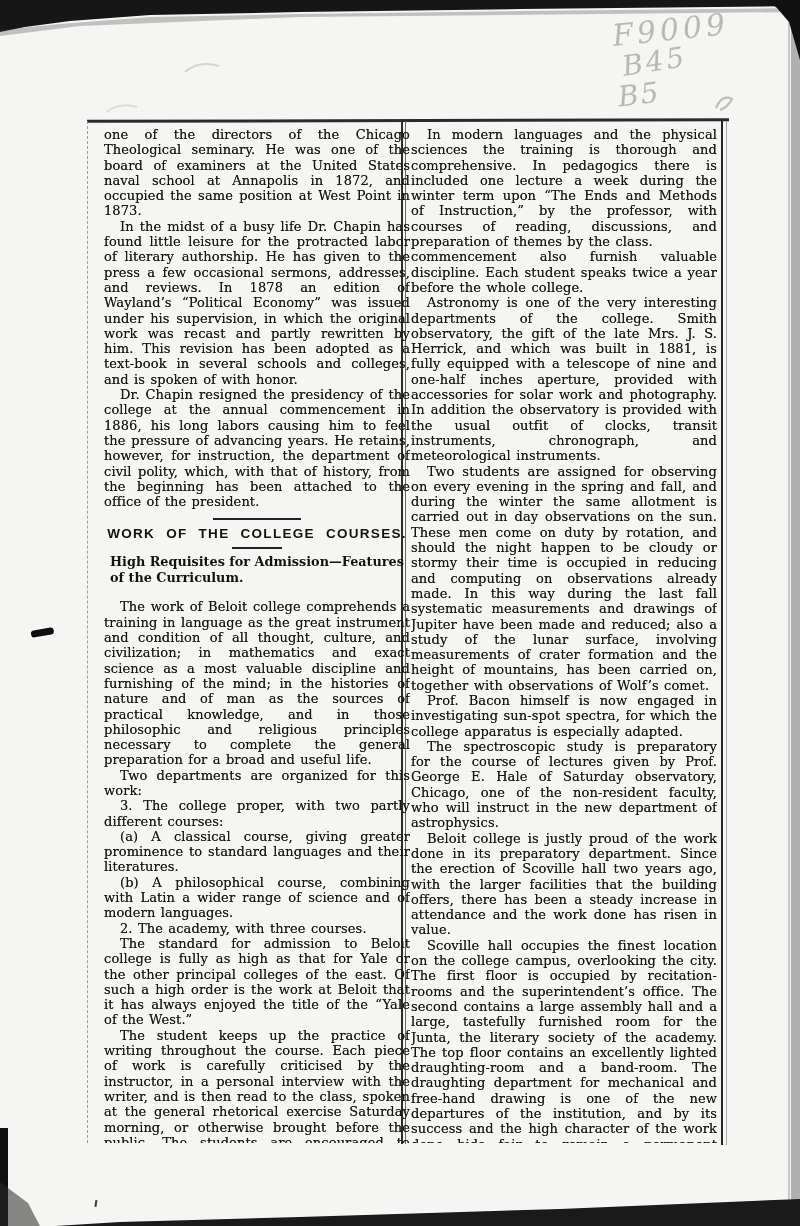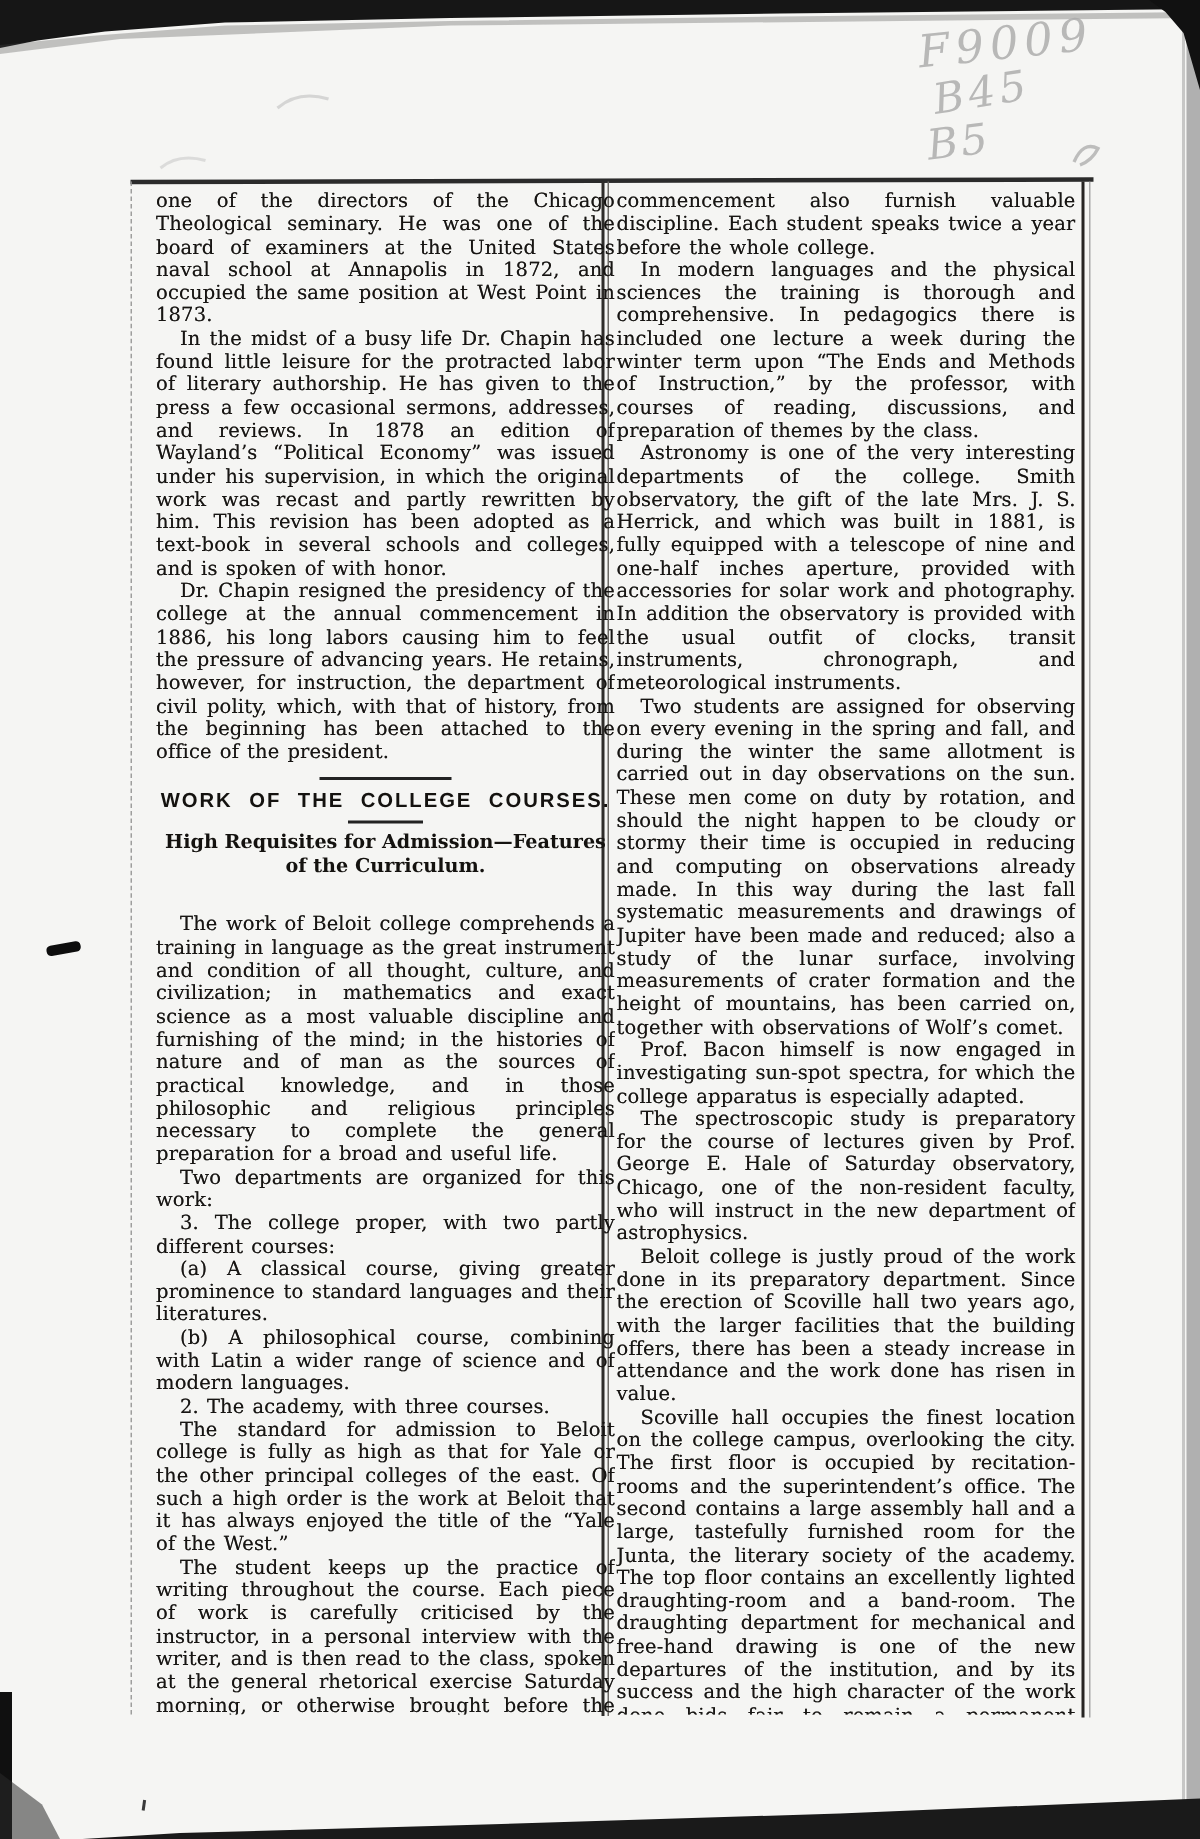--- a/index.html
+++ b/index.html
@@ -36,21 +36,21 @@
   .body-p.noindent{text-indent:0;}
   .head-rule{height:2px;background:#222;margin:9px auto 6px;}
   .head-rule.wide{width:88px;}
   .head-rule.narrow{width:50px;margin:6px auto 5px;}
   .headline{
     margin:2px 0 0;text-align:center;
     font-family:"Liberation Sans", sans-serif;font-weight:700;font-size:13.5px;
     letter-spacing:1.3px;word-spacing:6px;color:#14120f;
   }
   .subheadline{
-    margin:0 6px 24px;text-align:center;font-family:"DejaVu Serif", serif;
+    margin:0 6px 14px;text-align:left;font-family:"DejaVu Serif", serif;
     font-weight:700;font-size:12.8px;line-height:15.5px;color:#14120f;
   }
   
   .pencil{
     position:absolute;color:var(--pencil);opacity:.8;font-style:italic;
     font-family:"DejaVu Serif", serif;white-space:nowrap;
   }
   #pm1{left:612px;top:12px;font-size:30px;letter-spacing:4px;transform:rotate(-6deg);}
   #pm2{left:622px;top:45px;font-size:28px;letter-spacing:3px;transform:rotate(-9deg);}
   #pm3{left:618px;top:78px;font-size:28px;letter-spacing:2px;transform:rotate(-7deg);}
@@ -105,21 +105,21 @@
     <p class="body-p">The work of Beloit college comprehends a training in language as the great instrument and condition of all thought, culture, and civilization; in mathematics and exact science as a most valuable discipline and furnishing of the mind; in the histories of nature and of man as the sources of practical knowledge, and in those philosophic and religious principles necessary to complete the general preparation for a broad and useful life.</p>
     <p class="body-p">Two departments are organized for this work:</p>
     <p class="body-p">3. The college proper, with two partly different courses:</p>
     <p class="body-p">(a) A classical course, giving greater prominence to standard languages and their literatures.</p>
     <p class="body-p">(b) A philosophical course, combining with Latin a wider range of science and of modern languages.</p>
     <p class="body-p">2. The academy, with three courses.</p>
     <p class="body-p">The standard for admission to Beloit college is fully as high as that for Yale or the other principal colleges of the east. Of such a high order is the work at Beloit that it has always enjoyed the title of the “Yale of the West.”</p>
     <p class="body-p">The student keeps up the practice of writing throughout the course. Each piece of work is carefully criticised by the instructor, in a personal interview with the writer, and is then read to the class, spoken at the general rhetorical exercise Saturday morning, or otherwise brought before the public. The students are encouraged to write for the college magazine and other publications, and to participate in public and private debates of the literary societies. The exercises of the junior exhibition, the Rice extempore speaking, the “contests in oratory,” and</p>
   </div>
 <div class="col" id="col-right">
+    <p class="body-p">In modern languages and the physical sciences the training is thorough and comprehensive. In pedagogics there is included one lecture a week during the winter term upon “The Ends and Methods of Instruction,” by the professor, with courses of reading, discussions, and preparation of themes by the class.</p>
     <p class="body-p noindent">commencement also furnish valuable discipline. Each student speaks twice a year before the whole college.</p>
-    <p class="body-p">In modern languages and the physical sciences the training is thorough and comprehensive. In pedagogics there is included one lecture a week during the winter term upon “The Ends and Methods of Instruction,” by the professor, with courses of reading, discussions, and preparation of themes by the class.</p>
     <p class="body-p">Astronomy is one of the very interesting departments of the college. Smith observatory, the gift of the late Mrs. J. S. Herrick, and which was built in 1881, is fully equipped with a telescope of nine and one-half inches aperture, provided with accessories for solar work and photography. In addition the observatory is provided with the usual outfit of clocks, transit instruments, chronograph, and meteorological instruments.</p>
     <p class="body-p">Two students are assigned for observing on every evening in the spring and fall, and during the winter the same allotment is carried out in day observations on the sun. These men come on duty by rotation, and should the night happen to be cloudy or stormy their time is occupied in reducing and computing on observations already made. In this way during the last fall systematic measurements and drawings of Jupiter have been made and reduced; also a study of the lunar surface, involving measurements of crater formation and the height of mountains, has been carried on, together with observations of Wolf’s comet.</p>
     <p class="body-p">Prof. Bacon himself is now engaged in investigating sun-spot spectra, for which the college apparatus is especially adapted.</p>
     <p class="body-p">The spectroscopic study is preparatory for the course of lectures given by Prof. George E. Hale of Saturday observatory, Chicago, one of the non-resident faculty, who will instruct in the new department of astrophysics.</p>
     <p class="body-p">Beloit college is justly proud of the work done in its preparatory department. Since the erection of Scoville hall two years ago, with the larger facilities that the building offers, there has been a steady increase in attendance and the work done has risen in value.</p>
     <p class="body-p">Scoville hall occupies the finest location on the college campus, overlooking the city. The first floor is occupied by recitation-rooms and the superintendent’s office. The second contains a large assembly hall and a large, tastefully furnished room for the Junta, the literary society of the academy. The top floor contains an excellently lighted draughting-room and a band-room. The draughting department for mechanical and free-hand drawing is one of the new departures of the institution, and by its success and the high character of the work done bids fair to remain a permanent branch of the curriculum.</p>
   </div>
 
 </body></html>

